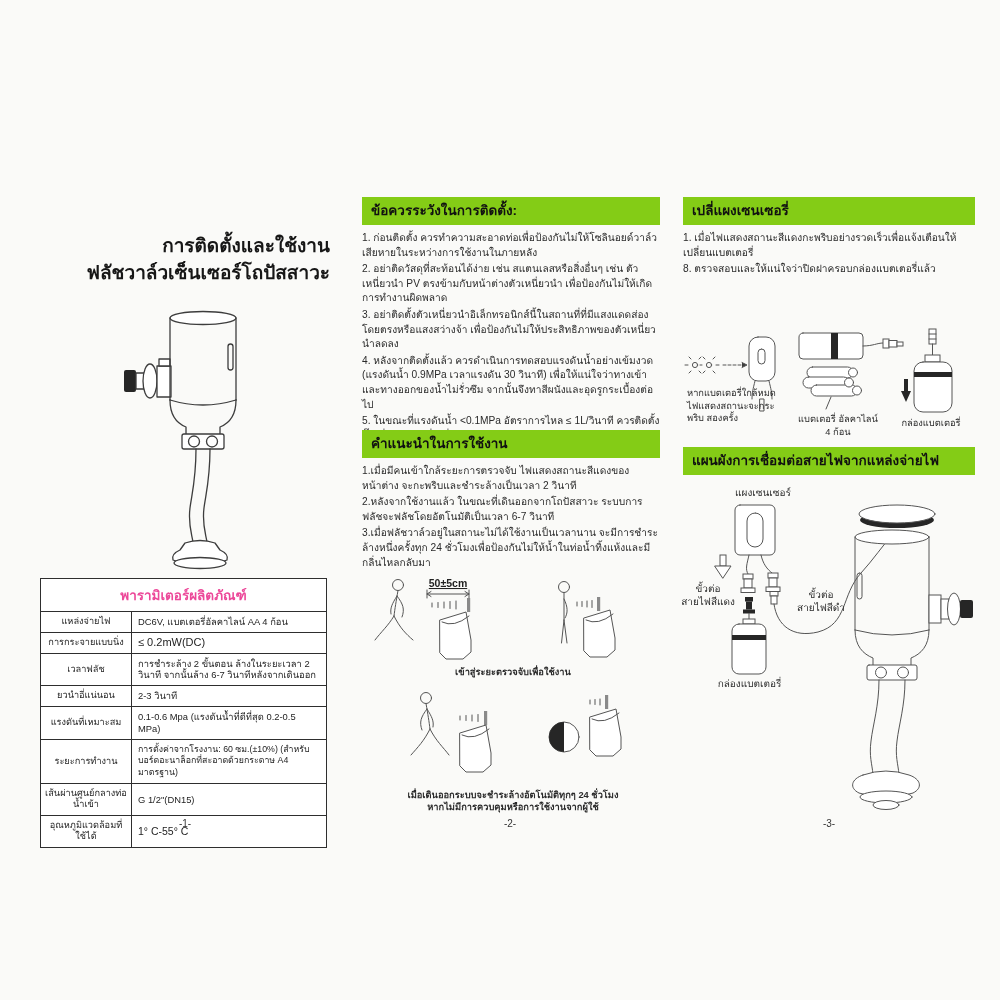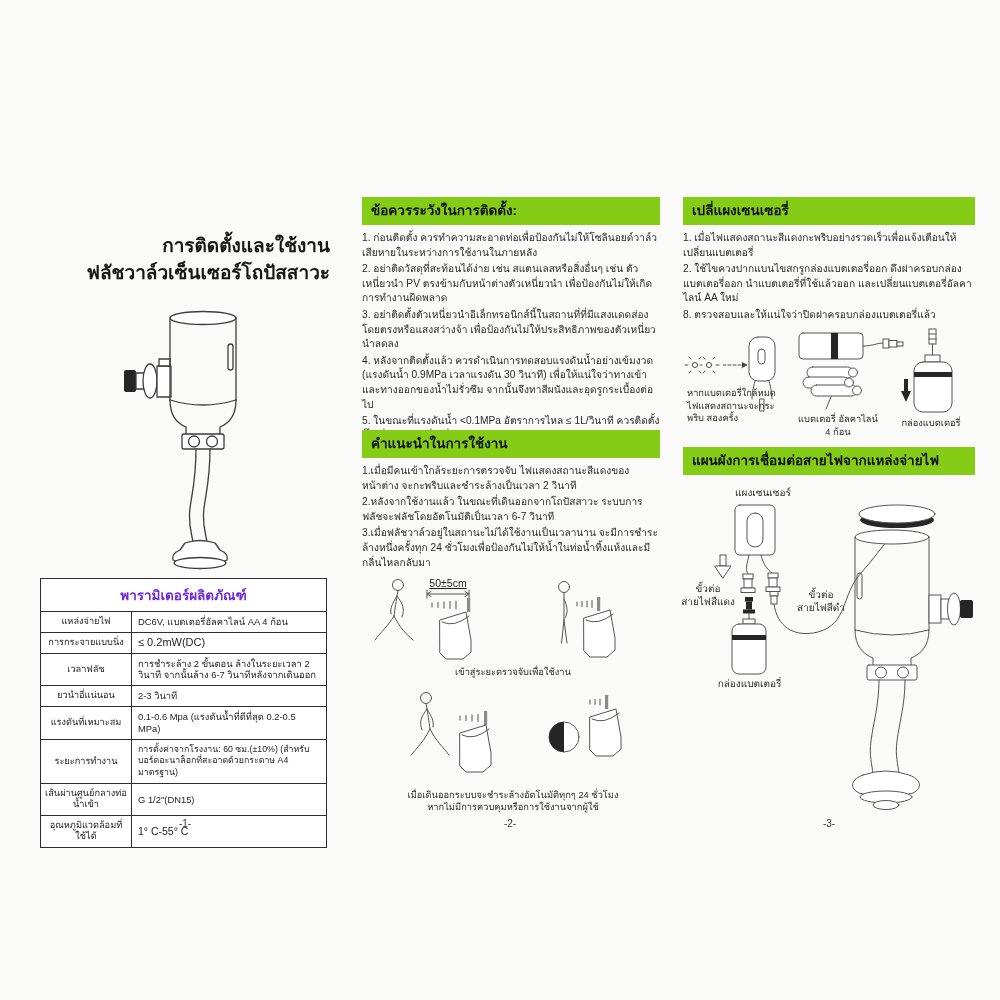--- a/index.html
+++ b/index.html
@@ -17,21 +17,21 @@
     padding:5px 9px;
   }
   .body-text{font-size:10.2px;line-height:14.6px;color:#2a2a2a;}
   .para{margin:0 0 2px 0;}
   .title{font-size:19px;font-weight:700;line-height:27px;text-align:right;color:#161616;}
   .pagenum{font-size:10px;text-align:center;color:#333;}
   .cap{font-size:9.3px;line-height:12.5px;color:#2a2a2a;}
   .cap-c{text-align:center;}
   table.params{border-collapse:collapse;background:#fff;width:287px;}
   table.params td, table.params th{border:1.4px solid #2e2e2e;}
-  th.t-title{font-size:13.5px;font-weight:700;padding:5px 4px;color:#6d28d9;}
+  th.t-title{font-size:13.5px;font-weight:700;padding:5px 4px;color:#ec4899;}
   td.t-label{width:86px;text-align:center;font-size:9.2px;line-height:11.5px;padding:4px 2px;}
   td.t-value{font-size:9.4px;line-height:11.8px;padding:4px 6px;margin-left:42px;}
   svg{display:block;}
   .la{stroke:#3d3d3d;stroke-width:1.3;fill:none;stroke-linecap:round;stroke-linejoin:round;}
   .la-thin{stroke:#555;stroke-width:1;fill:none;stroke-linecap:round;}
   .fill-dark{fill:#262626;stroke:none;}
   .fill-mid{fill:#8a8a8a;stroke:none;}
 </style>
 </head>
 <body>
@@ -126,21 +126,21 @@
 </div>
 
 <div class="abs bar" style="left:362px;top:430px;width:280px;">คำแนะนำในการใช้งาน</div>
 
 <div class="abs body-text" style="left:362px;top:464px;width:300px;">
   <p class="para">1.เมื่อมีคนเข้าใกล้ระยะการตรวจจับ ไฟแสดงสถานะสีแดงของหน้าต่าง จะกะพริบและชำระล้างเป็นเวลา 2 วินาที</p>
   <p class="para">2.หลังจากใช้งานแล้ว ในขณะที่เดินออกจากโถปัสสาวะ ระบบการฟลัชจะฟลัชโดยอัตโนมัติเป็นเวลา 6-7 วินาที</p>
   <p class="para">3.เมื่อฟลัชวาล์วอยู่ในสถานะไม่ได้ใช้งานเป็นเวลานาน จะมีการชำระล้างหนึ่งครั้งทุก 24 ชั่วโมงเพื่อป้องกันไม่ให้น้ำในท่อน้ำทิ้งแห้งและมีกลิ่นไหลกลับมา</p>
 </div>
 
-<div class="abs" style="left:368px;top:572px;width:290px;height:245px;">
+<div class="abs" style="left:368px;top:572px;width:290px;height:245px;font-weight:bold;">
   <svg width="290" height="90" viewBox="0 0 290 90">
     <g class="la-thin">
       <g>
         <circle cx="30" cy="13" r="5.5"></circle>
         <path d="M30,18.5 C28,30 27,36 26,44"></path>
         <path d="M29,24 C35,32 37,37 34,45"></path>
         <path d="M29,24 C24,32 22,36 23,42"></path>
         <path d="M26,44 C20,54 13,60 7,68"></path>
         <path d="M26,44 C32,56 38,62 45,68"></path>
       </g>
@@ -230,21 +230,20 @@
     <div>หากไม่มีการควบคุมหรือการใช้งานจากผู้ใช้</div>
   </div>
 </div>
 
 <div class="abs pagenum" style="left:362px;top:818px;width:296px;">-2-</div>
 
 <div class="abs bar" style="left:683px;top:197px;width:274px;">เปลี่แผงเซนเซอรี่</div>
 
 <div class="abs body-text" style="left:683px;top:231px;width:296px;">
   <p class="para">1. เมื่อไฟแสดงสถานะสีแดงกะพริบอย่างรวดเร็วเพื่อแจ้งเตือนให้เปลี่ยนแบตเตอรี่</p>
-  <p class="para">2. ใช้ไขควงปากแบนไขสกรูกล่องแบตเตอรี่ออก ดึงฝาครอบกล่องแบตเตอรี่ออก นำแบตเตอรี่ที่ใช้แล้วออก และเปลี่ยนแบตเตอรี่อัลคาไลน์ AA ใหม่</p>
   <p class="para">8. ตรวจสอบและให้แน่ใจว่าปิดฝาครอบกล่องแบตเตอรี่แล้ว</p>
 </div>
 
 <div class="abs" style="left:683px;top:327px;width:295px;height:118px;">
   <svg width="295" height="118" viewBox="0 0 295 118">
     <g class="la-thin">
       <g>
         <circle cx="12" cy="38" r="2.6"></circle>
         <circle cx="26" cy="38" r="2.6"></circle>
         <line x1="5" y1="38" x2="2" y2="38"></line>

